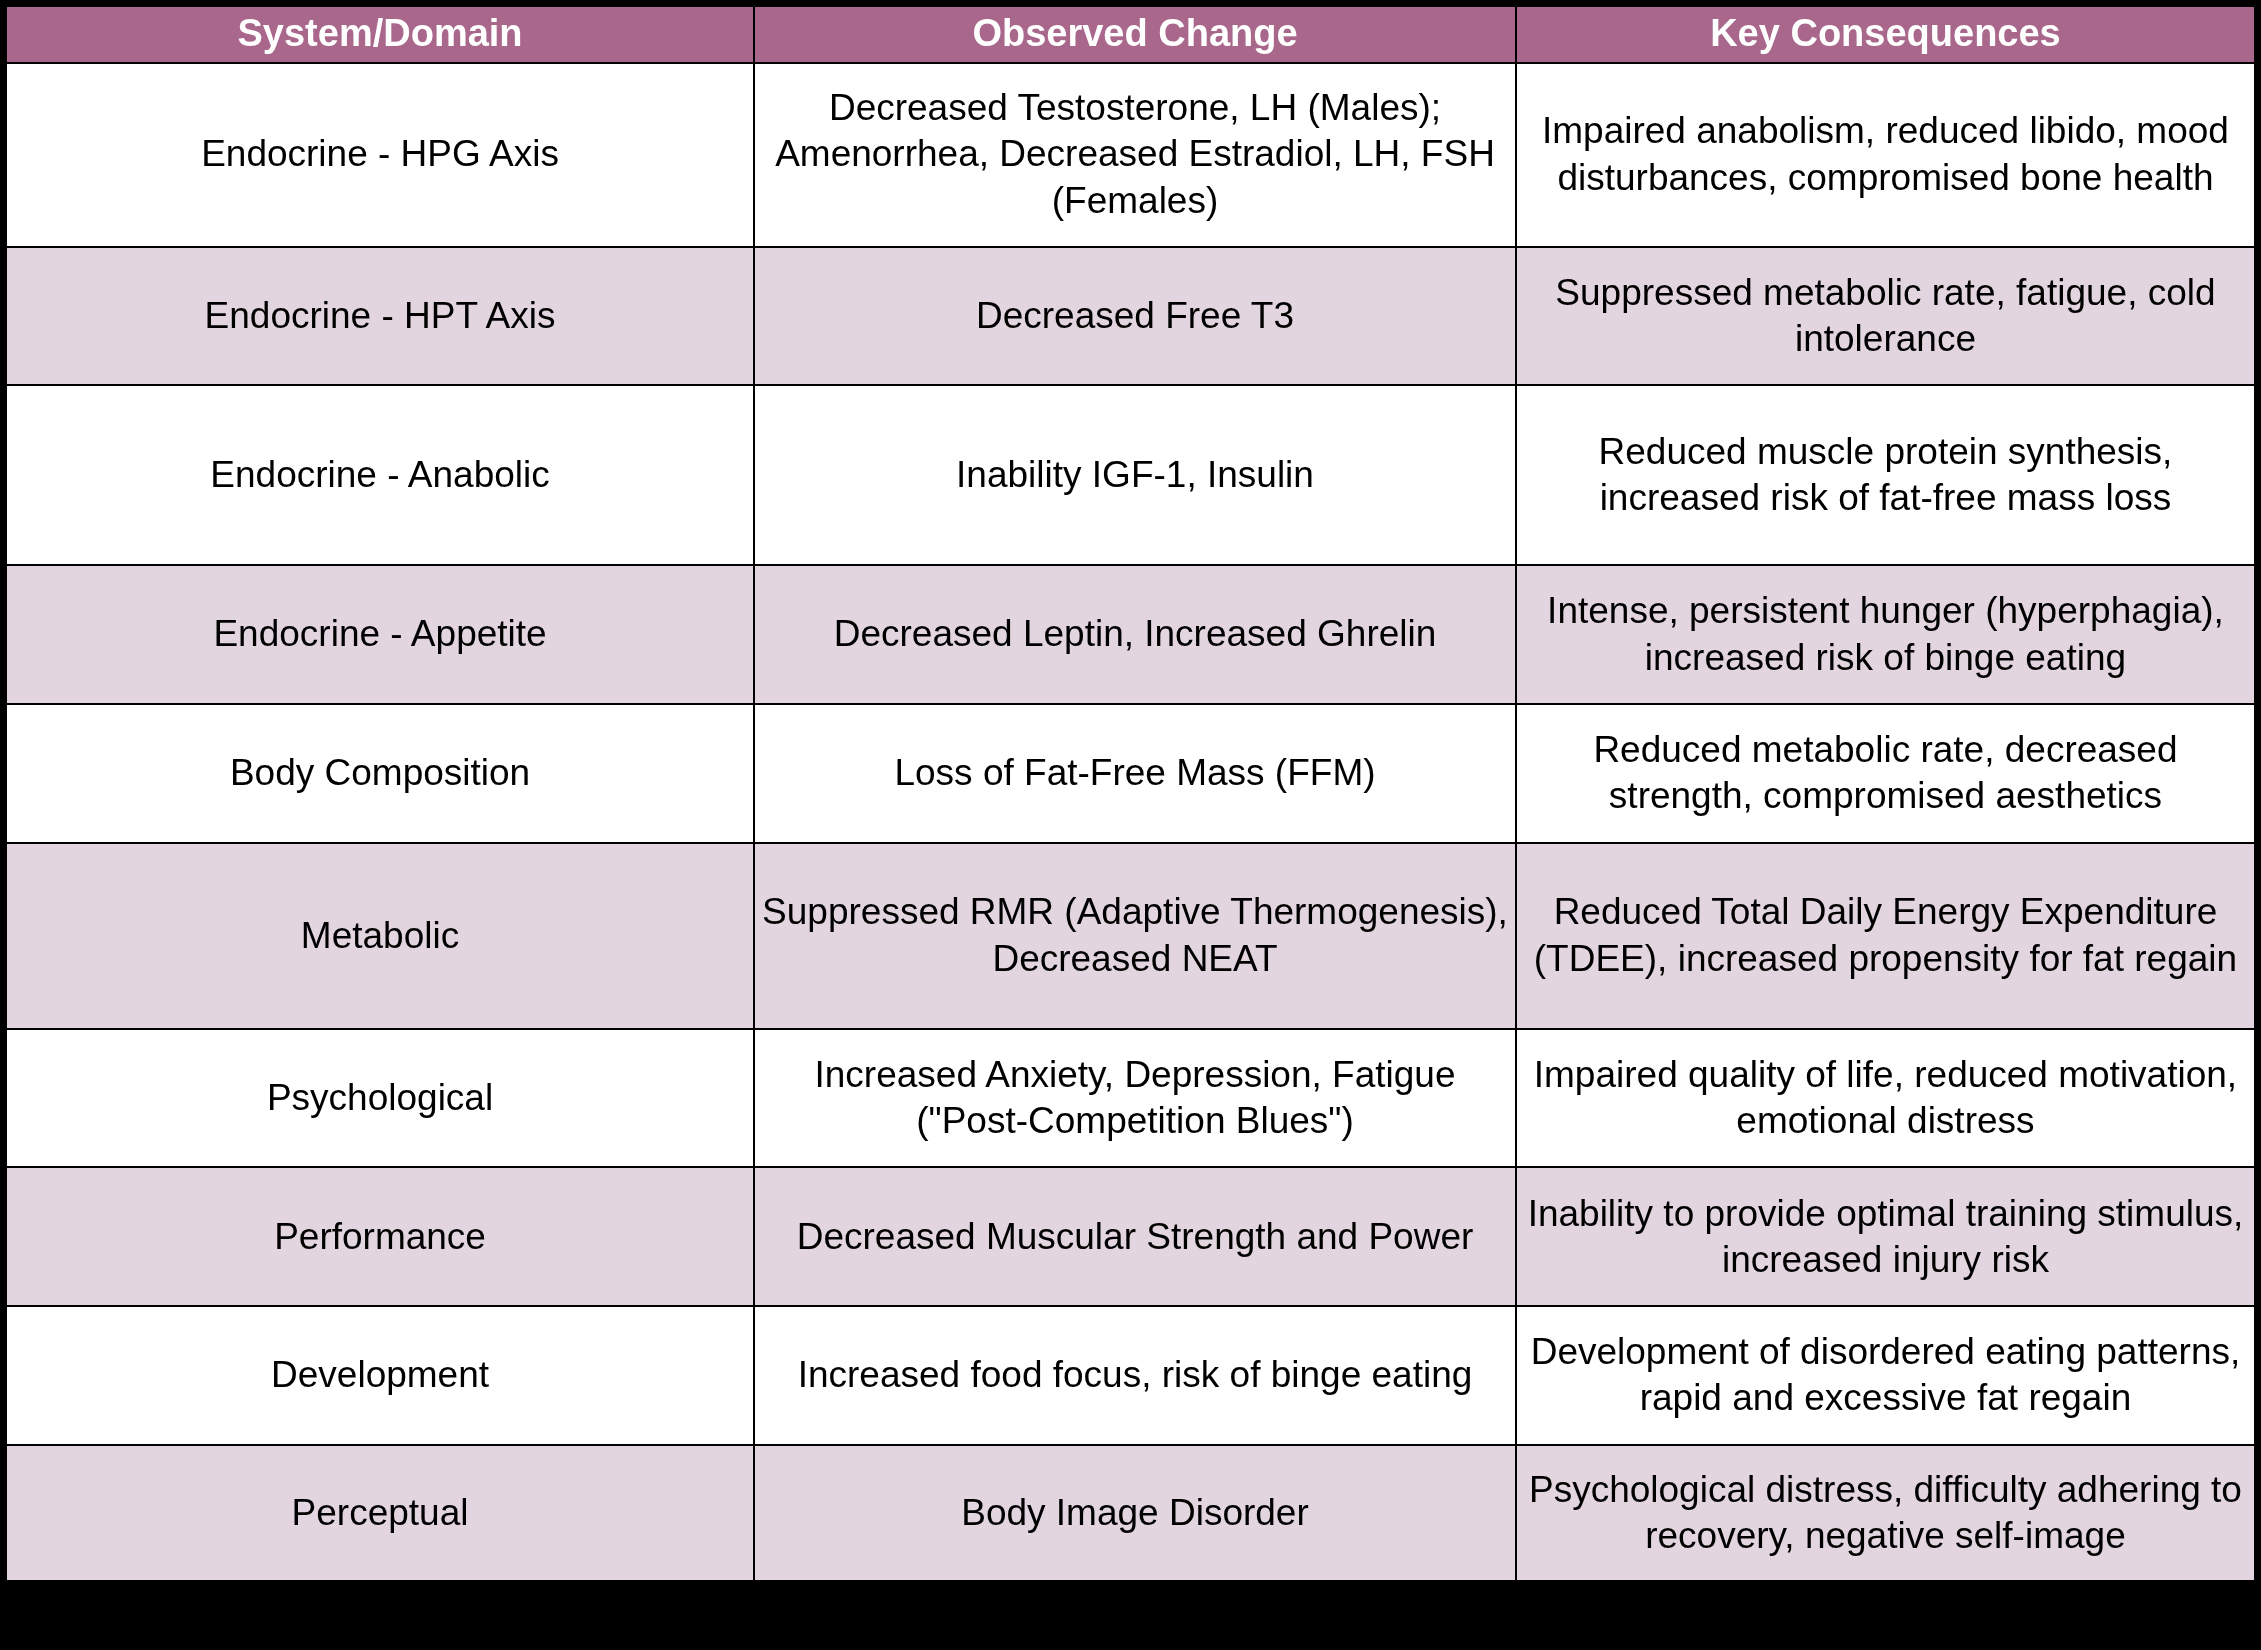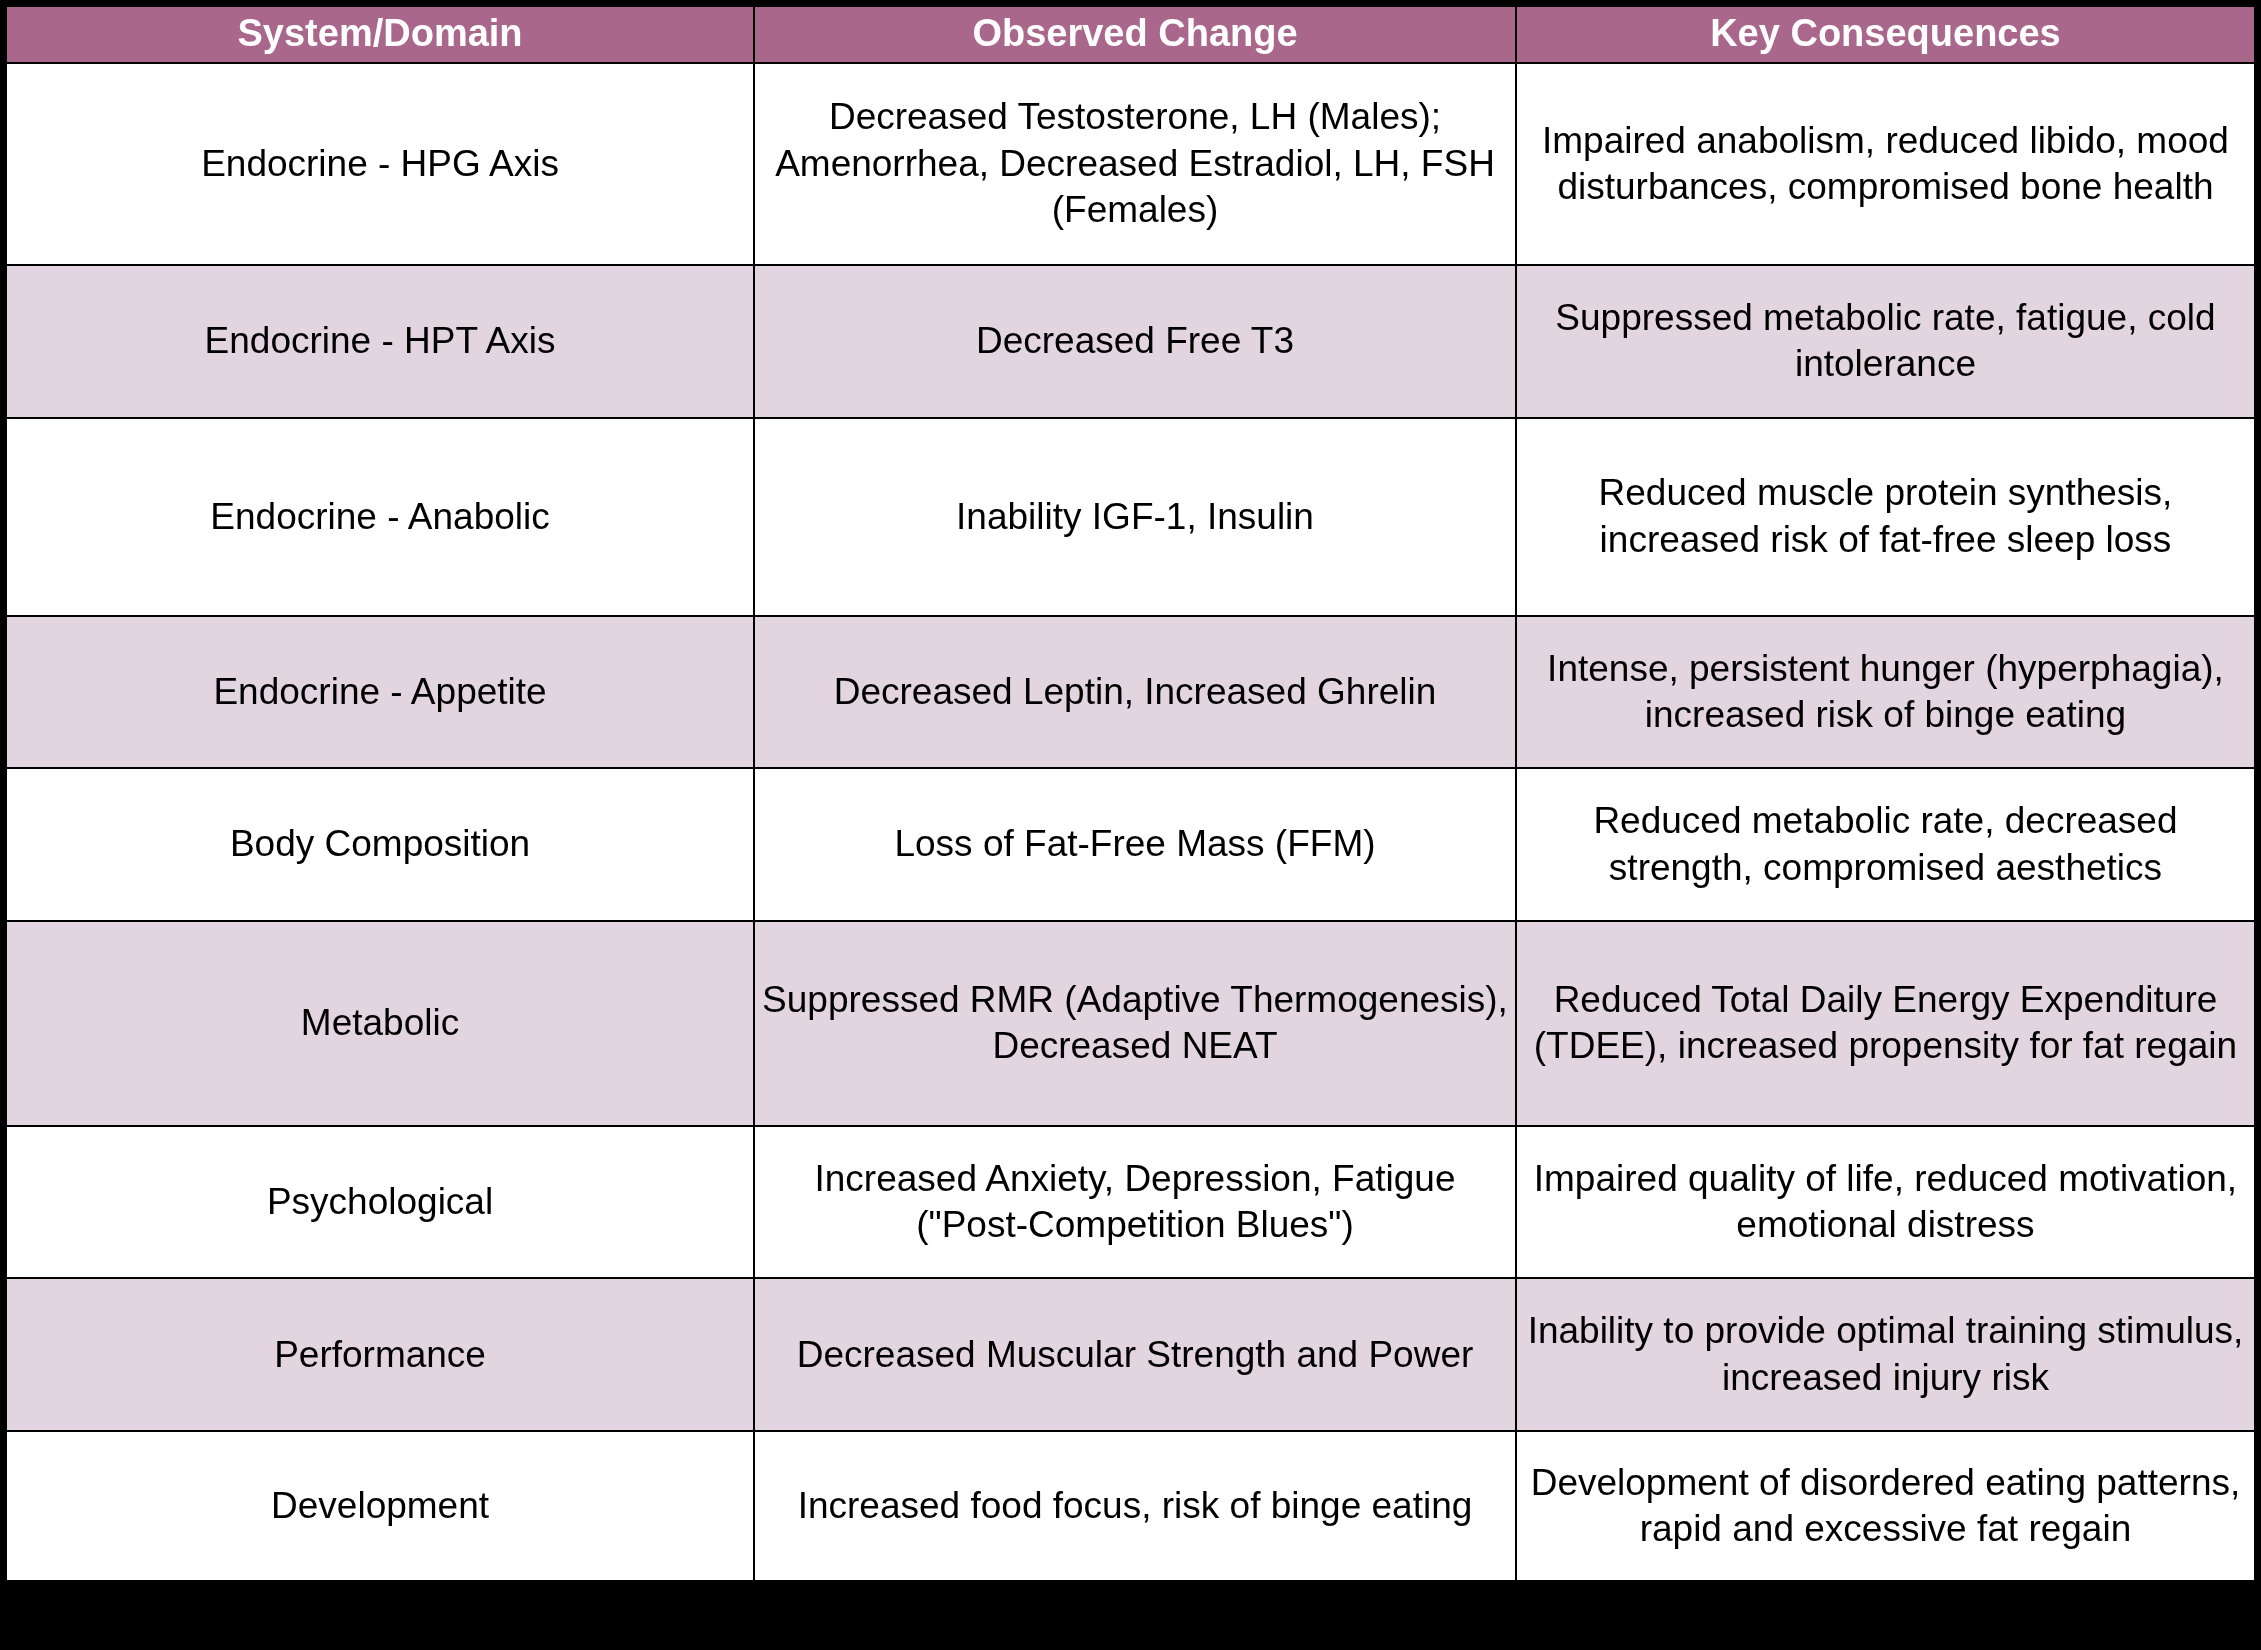--- a/index.html
+++ b/index.html
@@ -75,21 +75,21 @@
         <td data-name="cell-key-consequences">Impaired anabolism, reduced libido, mood disturbances, compromised bone health</td>
       </tr>
       <tr data-name="table-row">
         <td data-name="cell-system-domain">Endocrine - HPT Axis</td>
         <td data-name="cell-observed-change">Decreased Free T3</td>
         <td data-name="cell-key-consequences">Suppressed metabolic rate, fatigue, cold intolerance</td>
       </tr>
       <tr data-name="table-row">
         <td data-name="cell-system-domain">Endocrine - Anabolic</td>
         <td data-name="cell-observed-change">Inability IGF-1, Insulin</td>
-        <td data-name="cell-key-consequences">Reduced muscle protein synthesis, increased risk of fat-free sleep loss</td>
+        <td data-name="cell-key-consequences">Reduced muscle protein synthesis, increased risk of fat-free mass loss</td>
       </tr>
       <tr data-name="table-row">
         <td data-name="cell-system-domain">Endocrine - Appetite</td>
         <td data-name="cell-observed-change">Decreased Leptin, Increased Ghrelin</td>
         <td data-name="cell-key-consequences">Intense, persistent hunger (hyperphagia), increased risk of binge eating</td>
       </tr>
       <tr data-name="table-row">
         <td data-name="cell-system-domain">Body Composition</td>
         <td data-name="cell-observed-change">Loss of Fat-Free Mass (FFM)</td>
         <td data-name="cell-key-consequences">Reduced metabolic rate, decreased strength, compromised aesthetics</td>
@@ -107,15 +107,20 @@
       <tr data-name="table-row">
         <td data-name="cell-system-domain">Performance</td>
         <td data-name="cell-observed-change">Decreased Muscular Strength and Power</td>
         <td data-name="cell-key-consequences">Inability to provide optimal training stimulus, increased injury risk</td>
       </tr>
       <tr data-name="table-row">
         <td data-name="cell-system-domain">Development</td>
         <td data-name="cell-observed-change">Increased food focus, risk of binge eating</td>
         <td data-name="cell-key-consequences">Development of disordered eating patterns, rapid and excessive fat regain</td>
       </tr>
+      <tr data-name="table-row">
+        <td data-name="cell-system-domain">Perceptual</td>
+        <td data-name="cell-observed-change">Body Image Disorder</td>
+        <td data-name="cell-key-consequences">Psychological distress, difficulty adhering to recovery, negative self-image</td>
+      </tr>
     </tbody>
 </table>
 
 
 </body></html>

